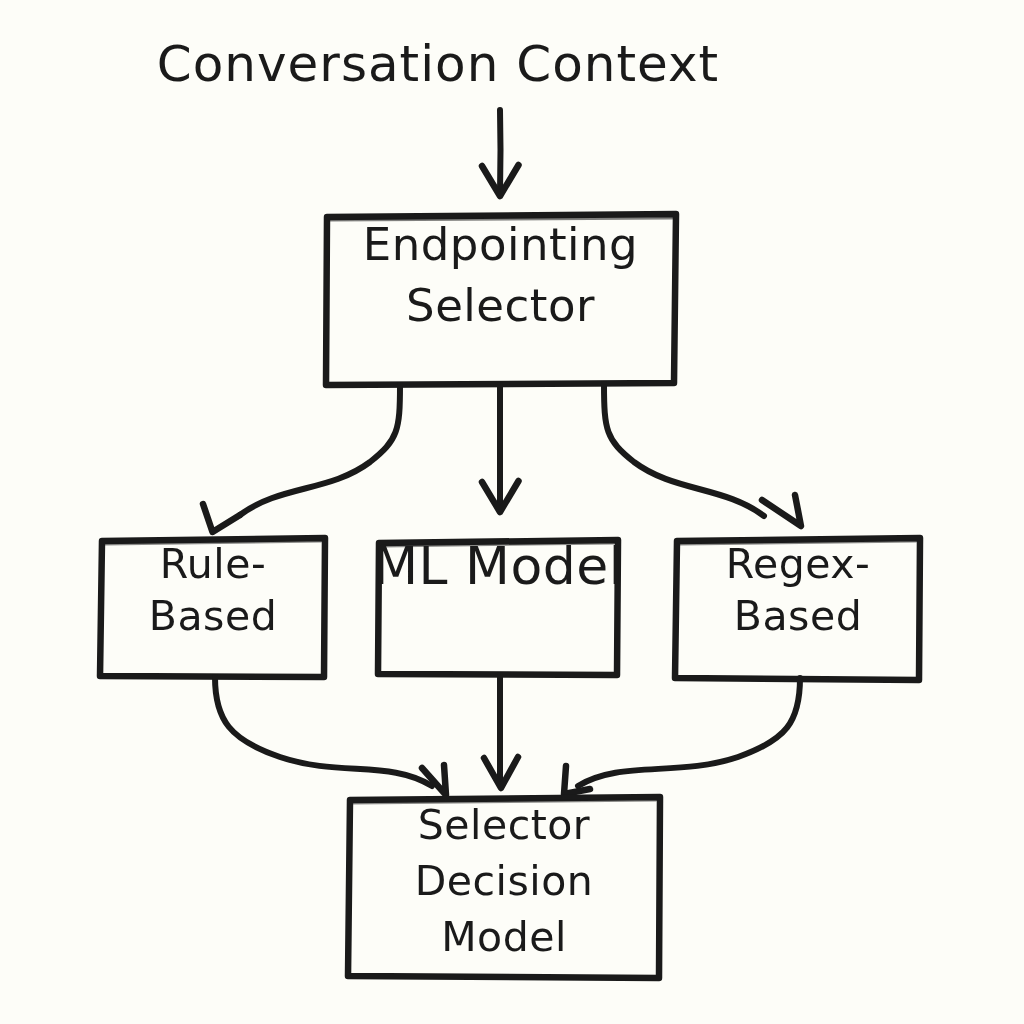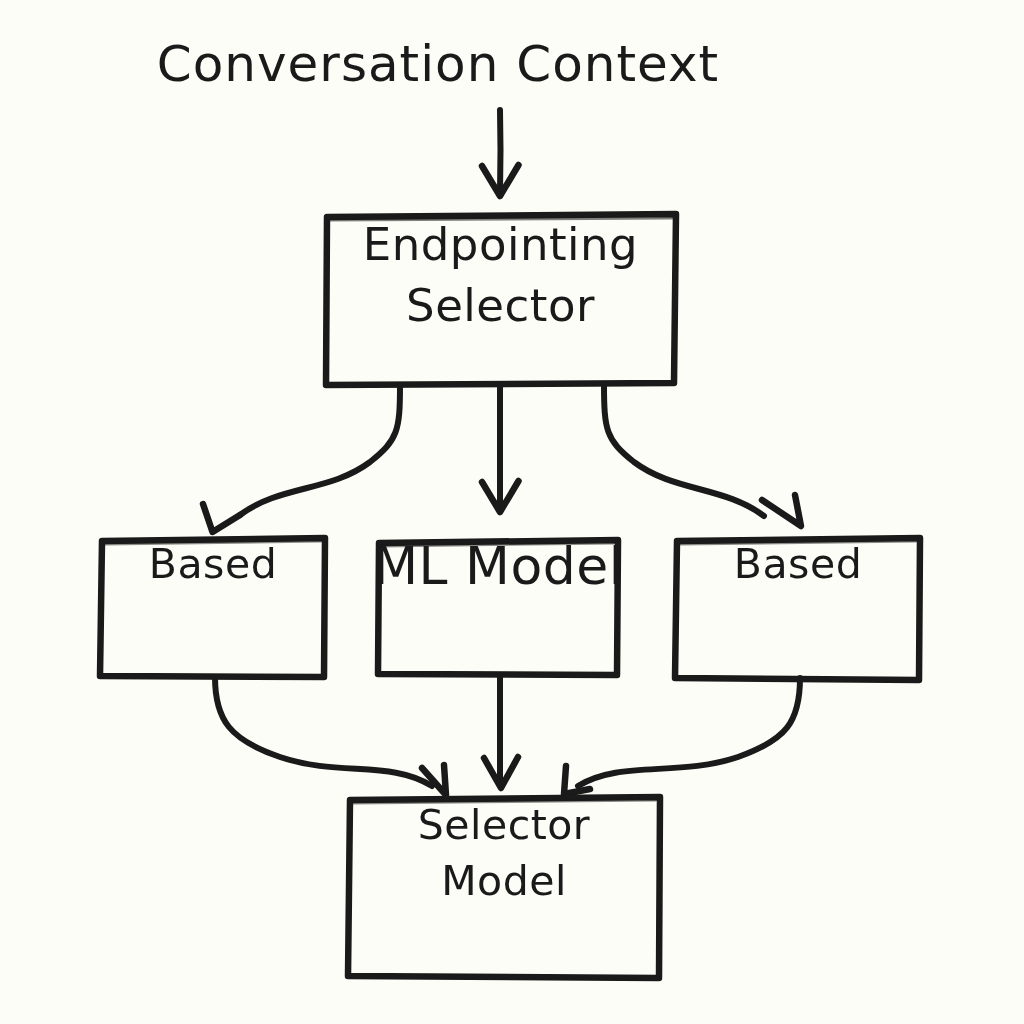--- a/index.html
+++ b/index.html
@@ -147,29 +147,32 @@
   </svg>
 
   <div id="title-text">Conversation Context</div>
 
   <div class="node-label" id="node-selector-label">
     <span>Endpointing</span>
     <span>Selector</span>
   </div>
 
   <div class="node-label" id="node-rule-label">
+    <span>Rule-</span>
     <span>Based</span>
   </div>
 
   <div class="node-label" id="node-ml-label">
     <span>ML Model</span>
   </div>
 
   <div class="node-label" id="node-regex-label">
+    <span>Regex-</span>
     <span>Based</span>
   </div>
 
   <div class="node-label" id="node-timeout-label">
     <span>Selector</span>
+    <span>Decision</span>
     <span>Model</span>
   </div>
 
 </div>
 
 </body></html>

